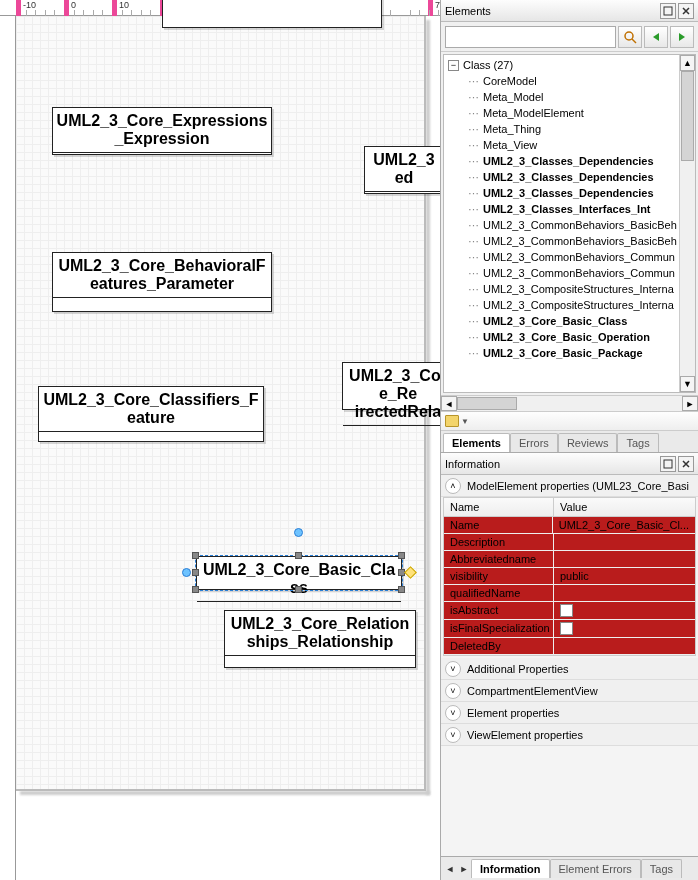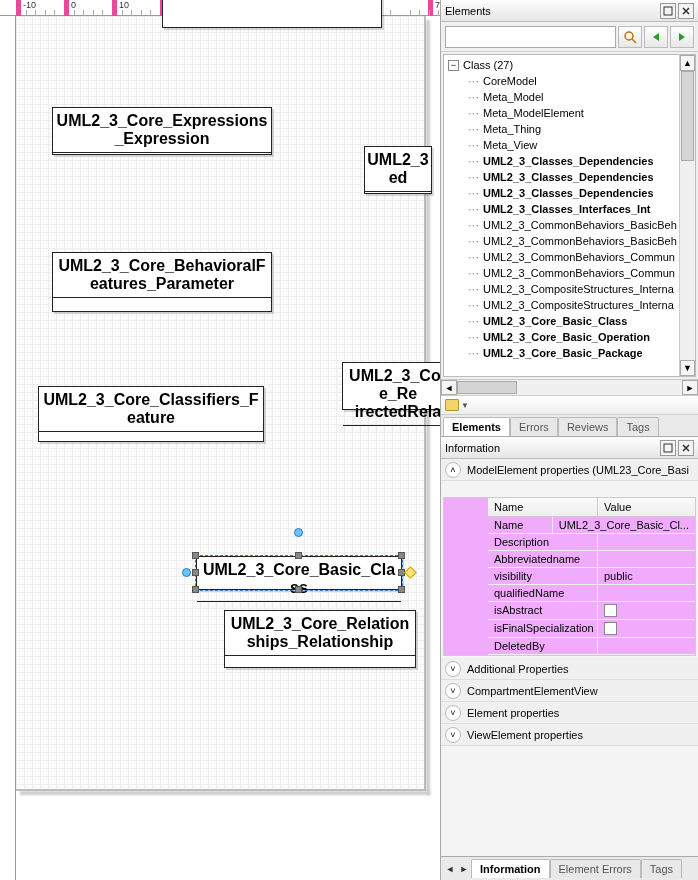--- a/index.html
+++ b/index.html
@@ -135,21 +135,21 @@
   .hsb-thumb{position:absolute;top:1px;bottom:1px;left:0;width:60px;background:#d4d4d4;border:1px solid #aaa;}
   .folder-row{height:20px;background:linear-gradient(#fefefe,#eee);border-top:1px solid #ccc;border-bottom:1px solid #ccc;display:flex;align-items:center;padding:0 4px;gap:2px;}
   .folder-icon{width:14px;height:12px;background:#f3d46b;border:1px solid #b8952a;border-radius:1px;}
   .tabs-row{height:22px;display:flex;align-items:flex-end;background:#eaeaea;padding-left:2px;border-bottom:1px solid #aaa;}
   .tab{padding:3px 8px;border:1px solid #bbb;border-bottom:none;background:#e8e8e8;font-size:11px;margin-right:0;border-radius:2px 2px 0 0;color:#555;}
   .tab.active{background:#fff;font-weight:bold;color:#000;}
   
   .info-panel{flex:0 0 auto;display:flex;flex-direction:column;background:#f4f4f4;}
   .section-hdr{height:22px;display:flex;align-items:center;padding:0 4px;background:#f0f0f0;font-size:11px;border-bottom:1px solid #ddd;}
   .chevron{width:16px;height:16px;border:1px solid #bbb;border-radius:50%;margin-right:6px;display:flex;align-items:center;justify-content:center;font-size:9px;background:#fff;}
-  .prop-table{background:#f0abfc;border:1px solid #ccc;margin:16px 2px 2px;padding-left:44px;}
+  .prop-table{background:#b91c1c;border:1px solid #ccc;margin:0 2px 2px;}
   .prop-head{display:flex;background:linear-gradient(#fafafa,#eee);border-bottom:1px solid #ccc;font-size:11px;}
   .prop-head div{padding:3px 6px;}
   .prop-col1{width:110px;border-right:1px solid #ccc;}
   .prop-col2{flex:1;}
   .prop-row{display:flex;border-bottom:1px solid #eee;font-size:11px;}
   .prop-row .c1{width:110px;padding:2px 6px;border-right:1px solid #eee;}
   .prop-row .c2{flex:1;padding:2px 6px;display:flex;align-items:center;}
   .checkbox{width:13px;height:13px;border:1px solid #888;background:#fff;}
   .bottom-tabs{height:24px;display:flex;align-items:center;background:#eaeaea;border-top:1px solid #aaa;padding:0 2px;}
   .nav-tri{width:14px;height:14px;display:flex;align-items:center;justify-content:center;font-size:9px;color:#333;}
@@ -211,21 +211,21 @@
   <div class="shadow-b"></div>
   <div class="canvas" id="canvas">
 
     <div class="uml-box" style="left:146px;top:-32px;width:220px;height:44px;">
       <div class="uml-head" style="border-bottom:none;height:100%"></div>
     </div>
   <div class="uml-box" style="left: 36px; top: 91px; width: 220px; height: 48px;">
         <div class="uml-head">UML2_3_Core_Expressions_Expression</div>
         <div class="uml-body"></div>
       </div>
-      <div class="uml-box" style="left: 348px; top: 130px; width: 68px; height: 48px;">
+      <div class="uml-box" style="left: 348px; top: 130px; width: 80px; height: 48px;">
         <div class="uml-head">UML2_3<br>ed</div>
         <div class="uml-body"></div>
       </div>
       <div class="uml-box" style="left: 36px; top: 236px; width: 220px; height: 60px;">
         <div class="uml-head">UML2_3_Core_BehavioralFeatures_Parameter</div>
         <div class="uml-body"></div>
       </div>
       <div class="uml-box" style="left: 326px; top: 346px; width: 112px; height: 48px;">
         <div class="uml-head">UML2_3_Core_Re<br>irectedRela</div>
         <div class="uml-body"></div>

